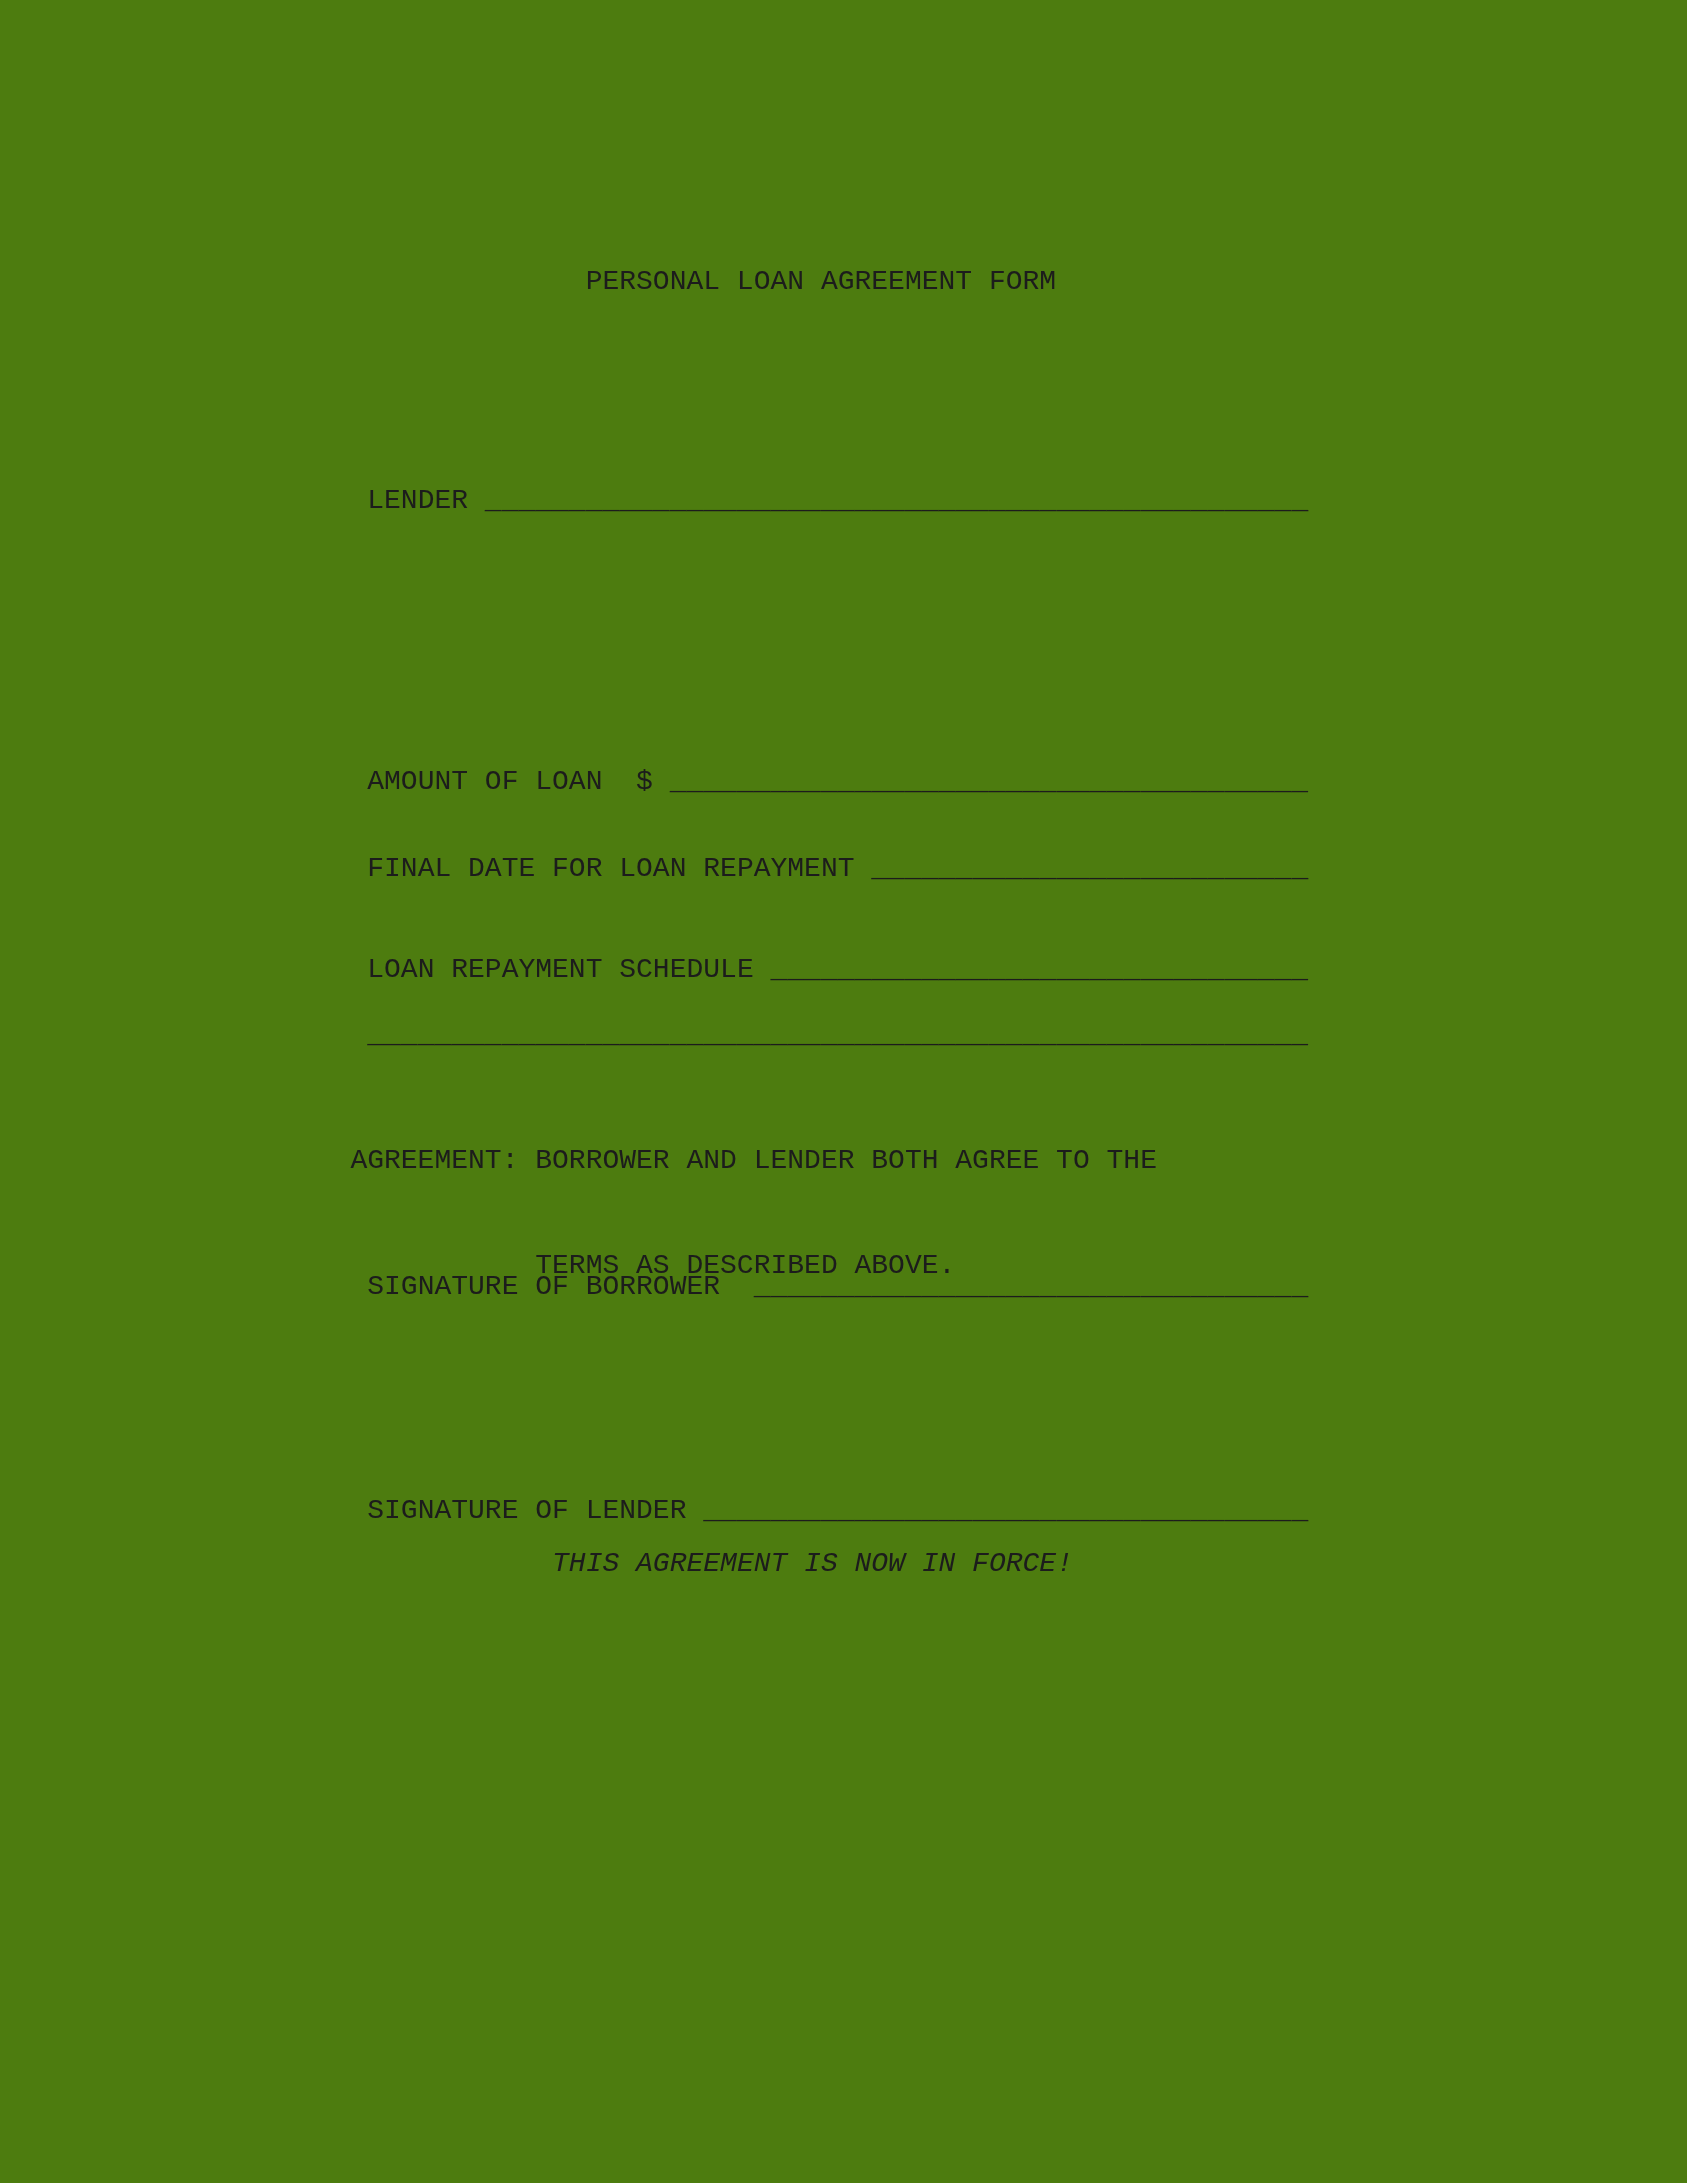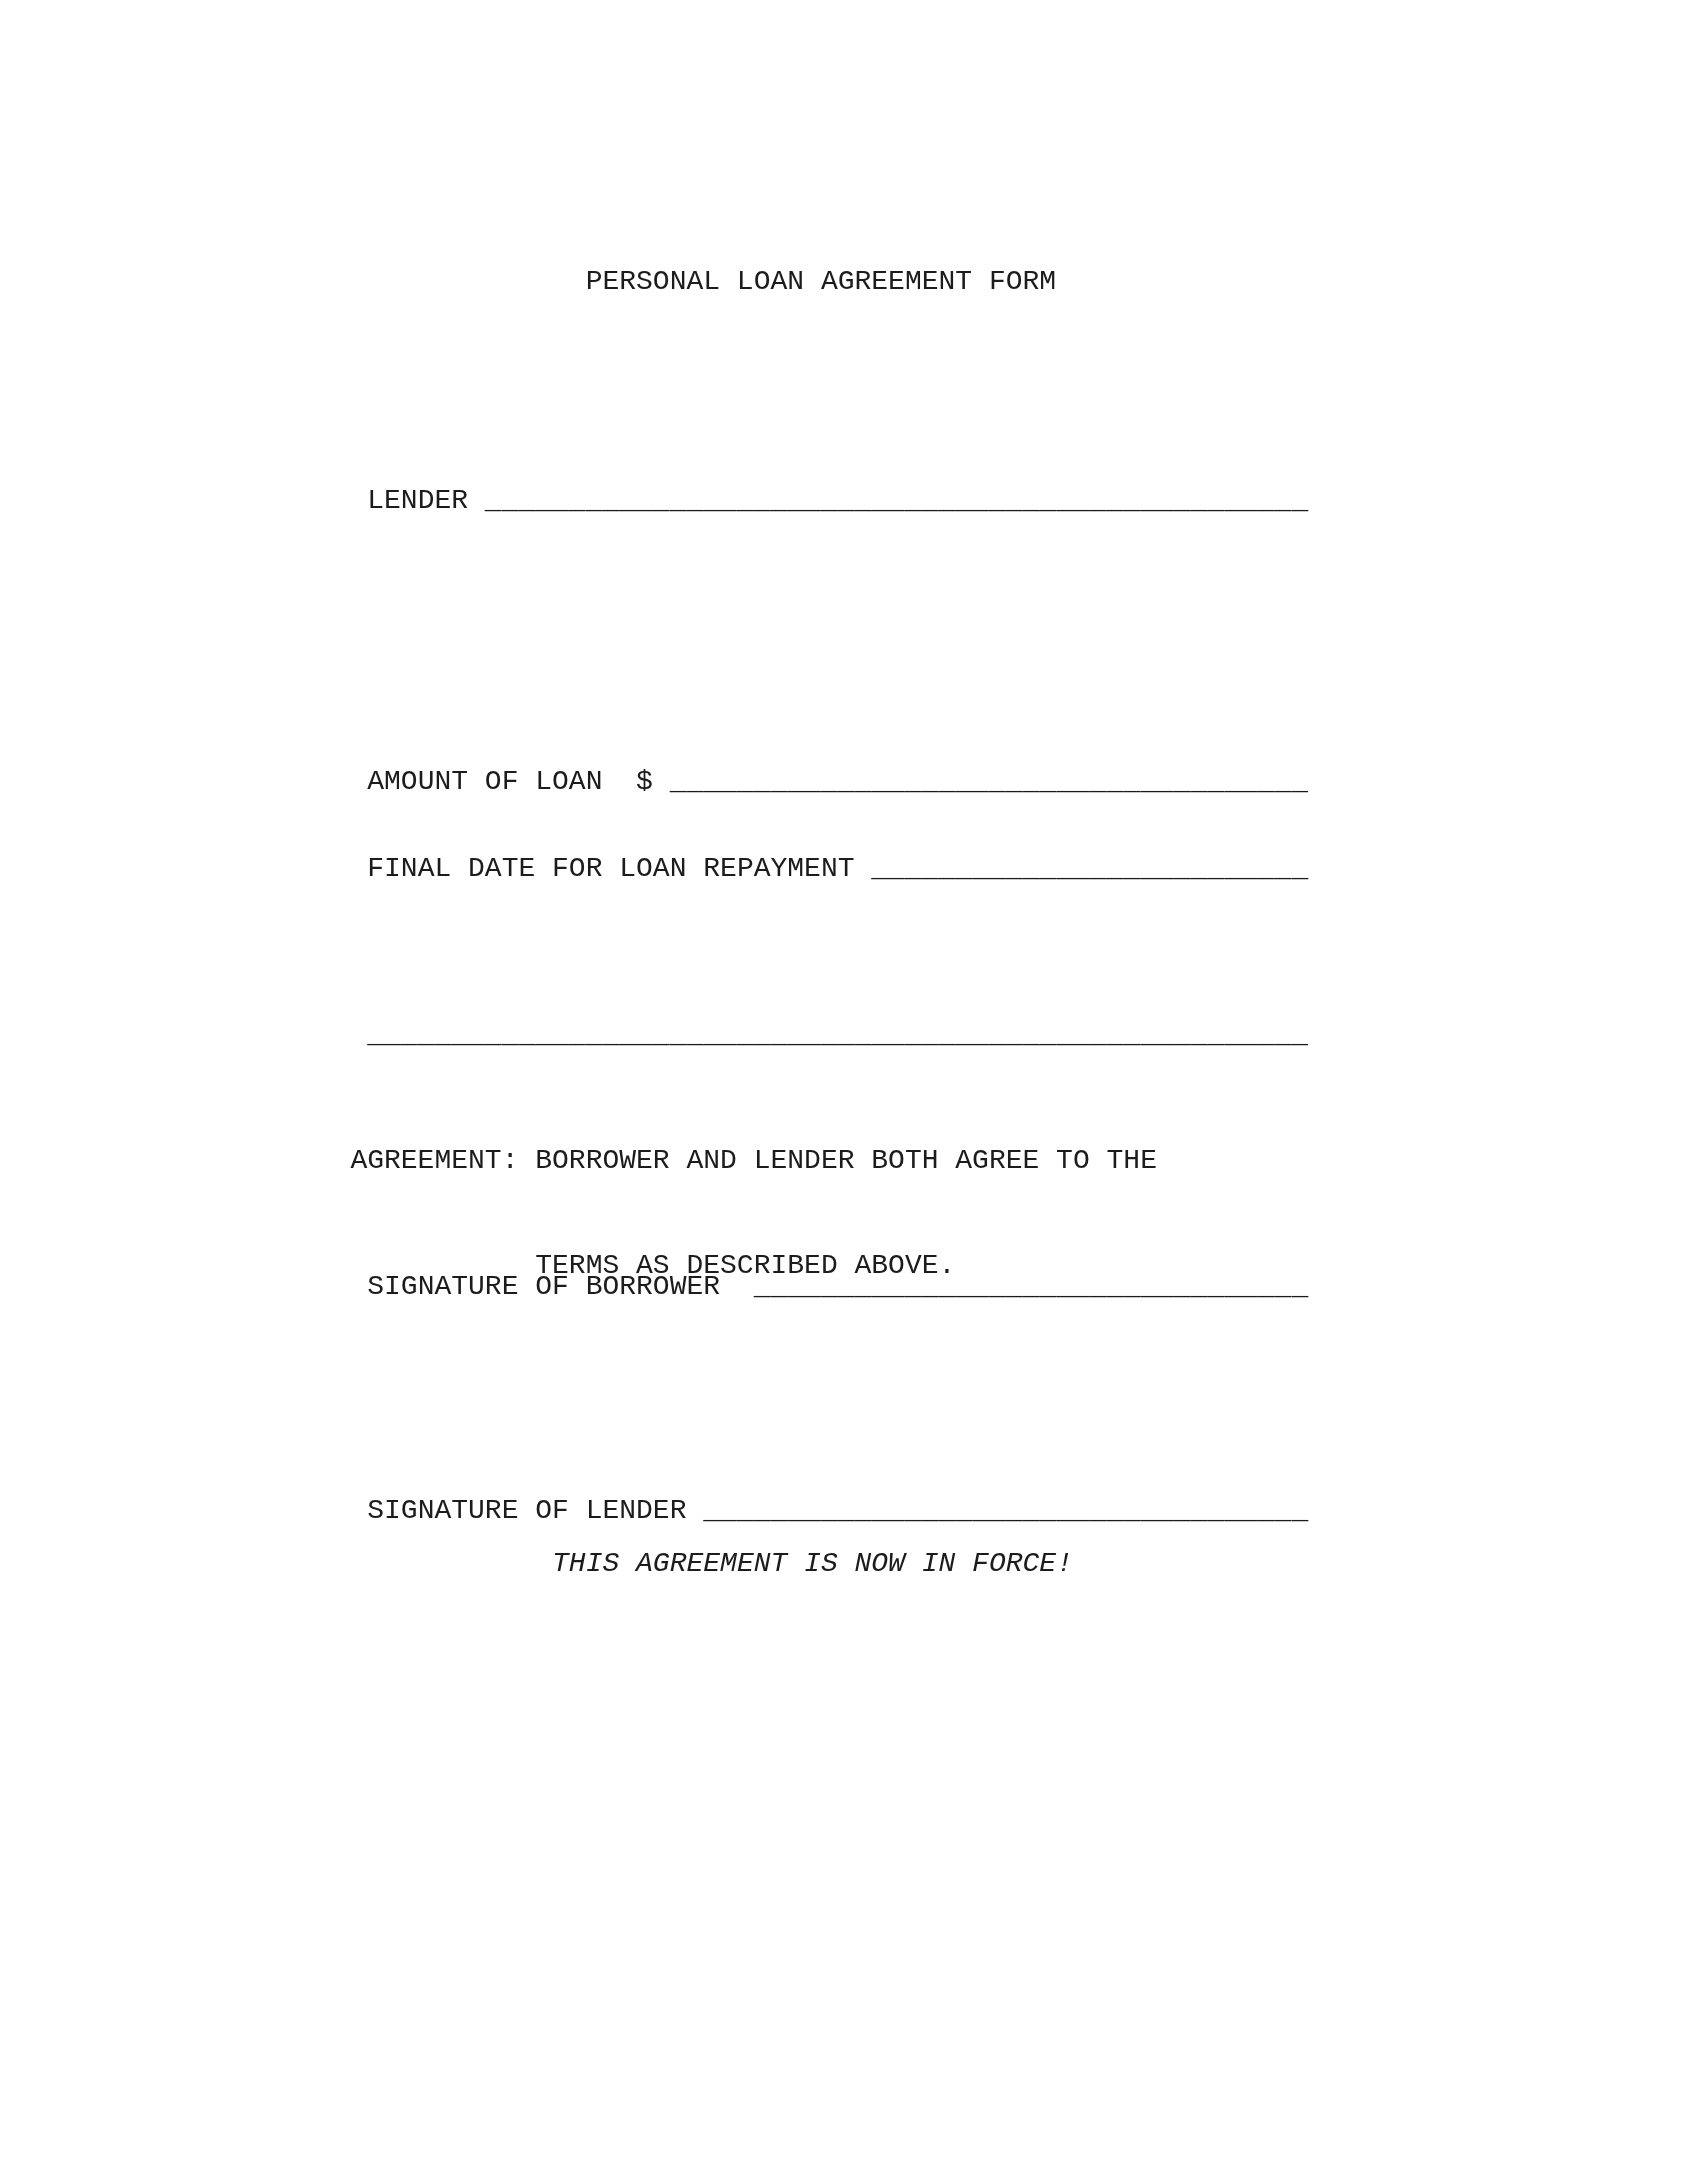--- a/index.html
+++ b/index.html
@@ -1,20 +1,20 @@
 <!DOCTYPE html>
 <html style="font-size:14px"><head>
 <meta charset="utf-8">
 <style>
   html,body{margin:0;padding:0;background:#e8e8e8;}
   .page{
     position:relative;
     width:1687px;
     height:2184px;
-    background:#ffffff;
+    background:#4d7c0f;
     overflow:hidden;
     font-family:"Liberation Mono","DejaVu Sans Mono",monospace;
     font-size:28px;
     color:#1c1c1c;
   }
   .line{
     position:absolute;
     left:300px;
     width:943px;
     white-space:pre;
@@ -43,20 +43,23 @@
 
 
   <div class="line row" style="top:729px">
     <span>AMOUNT OF LOAN  $ </span><span>______________________________________</span>
   </div>
 
   <div class="line row" style="top:816px">
     <span>FINAL DATE FOR LOAN REPAYMENT </span><span>__________________________</span>
   </div>
 
+  <div class="line row" style="top:917px">
+    <span>LOAN REPAYMENT SCHEDULE </span><span>________________________________</span>
+  </div>
 
   <div class="line" style="top:982px">
     <span>________________________________________________________</span>
   </div>
 
   <div class="line row" style="top:1234px">
     <span>SIGNATURE OF BORROWER  </span><span>_________________________________</span>
   </div>
 
   <div class="line" style="top:1073px">

